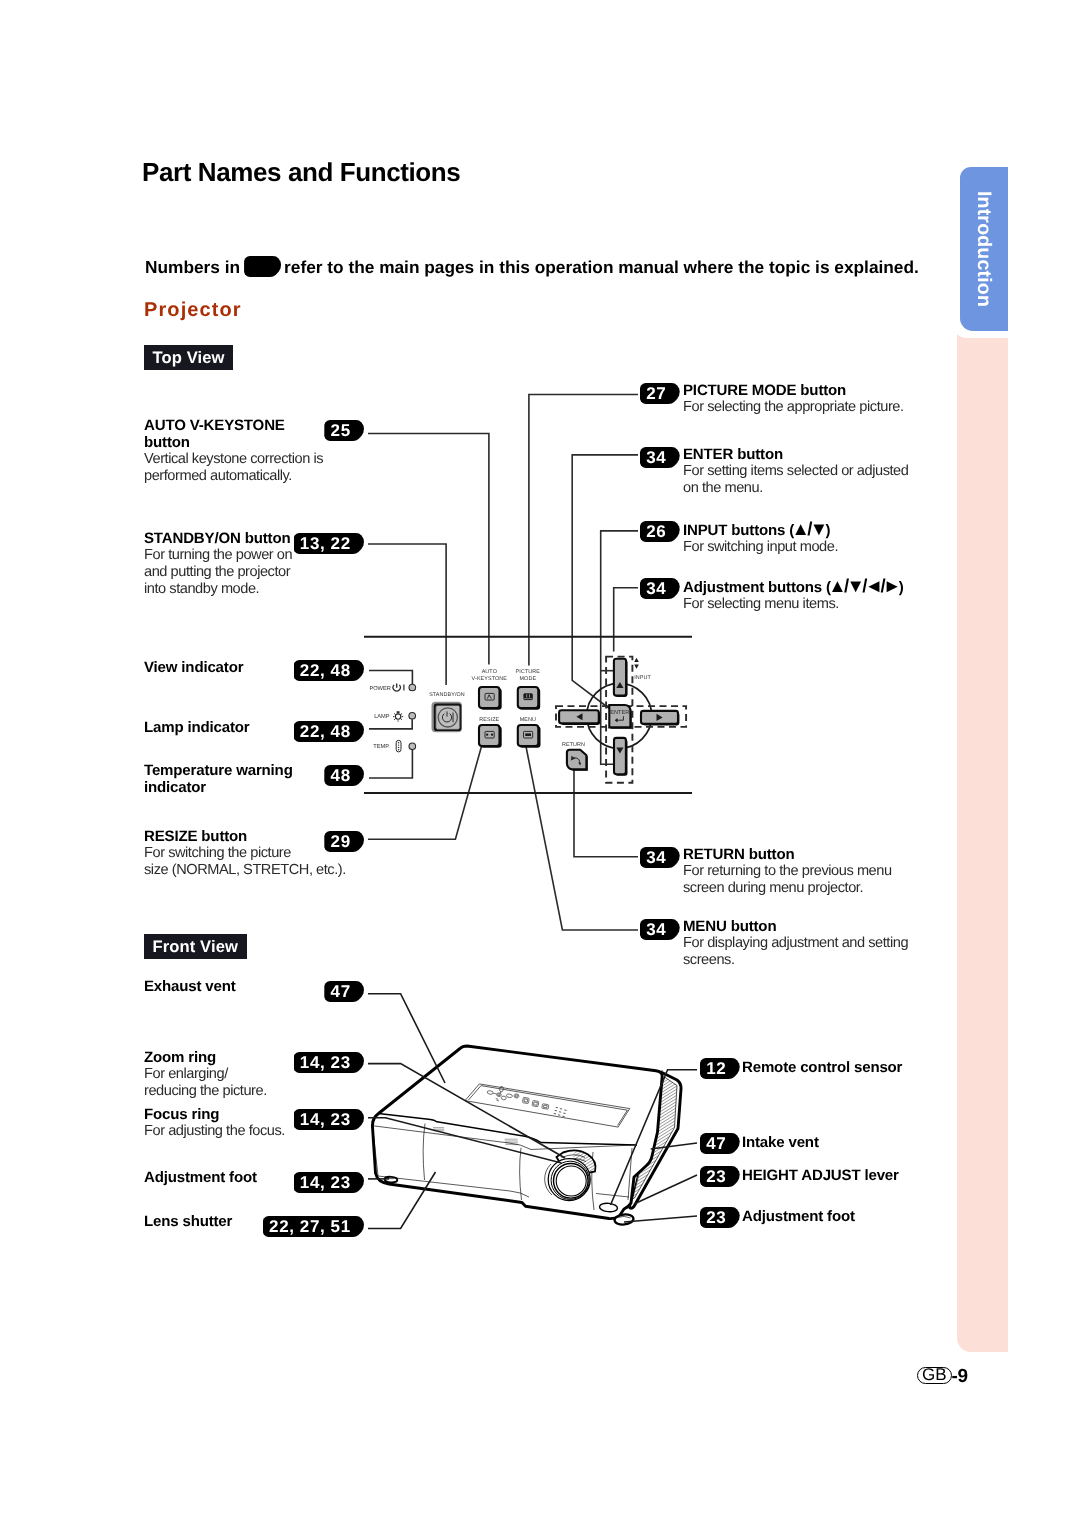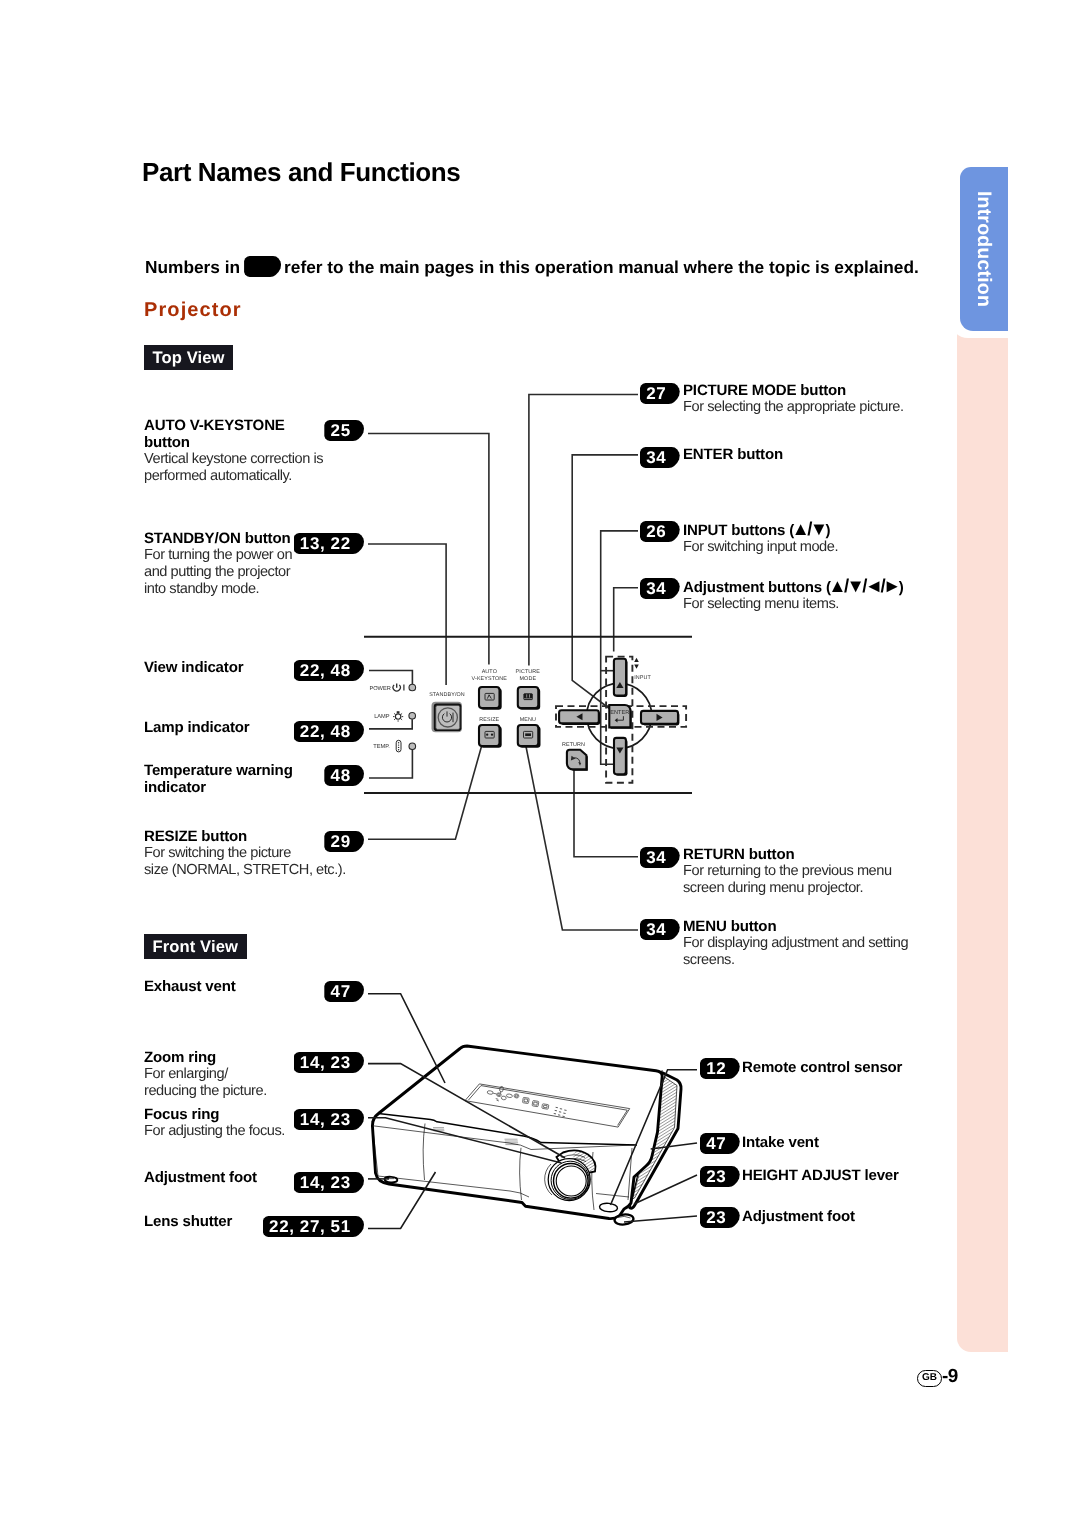--- a/index.html
+++ b/index.html
@@ -31,21 +31,21 @@
 
   .viewtag { position:absolute; background:#17171f; color:#fff; font-size:16.6px; font-weight:bold; height:25px; line-height:25px; padding:0 8.5px; letter-spacing:0.1px;}
 
   
   #tab-pink { position:absolute; left:957px; top:300px; width:51px; height:1052px; background:#fce0d7; border-radius:0 0 0 14px; }
   #tab-white { position:absolute; left:950px; top:300px; width:62px; height:38px; background:#fff; border-radius:0 0 0 18px; }
   #tab-blue { position:absolute; left:960px; top:167px; width:48px; height:164px; background:#6e95e0; border-radius:11px 0 0 13px; }
   #tab-blue .lbl { position:absolute; left:-58px; top:58px; width:164px; height:48px; line-height:48px; transform:rotate(90deg); color:#fff; font-weight:bold; font-size:19.5px; text-align:center; letter-spacing:0.2px; }
 
   #footer { position:absolute; left:917px; top:1366px; font-size:19px; font-weight:bold; letter-spacing:-0.5px; }
-  #footer .gb { display:inline-block; border:1.6px solid #000; border-radius:9px; font-size:10px; font-weight:bold; padding:0px 4px 1px; line-height:14px; vertical-align:2px; letter-spacing:0;}
+  #footer .gb { display:inline-block; border:1.6px solid #000; border-radius:9px; font-size:17px; font-weight:normal; padding:0px 4px 1px; line-height:14px; vertical-align:2px; letter-spacing:0;}
 
   
   .item { position:absolute; }
   .ttl { font-size:15.05px; font-weight:bold; line-height:17.1px; letter-spacing:-0.17px;}
   .arw { font-size:18.5px; letter-spacing:-2.6px; margin-left:-2.6px; }
   .dsc { font-size:14.6px; line-height:17.1px; color:#2b2b2b; letter-spacing:-0.45px;}
 
   .badge { position:absolute; height:21px; color:#fff; font-size:17px; font-weight:bold;
            line-height:21px; text-align:left; padding:0 13.3px 0 6.3px;
            letter-spacing:0.6px; white-space:nowrap; z-index:5; }
@@ -431,20 +431,24 @@
 <div class="badge" style="left:640px; top:383px;">27</div>
 <div class="item" style="left:683px; top:382px; width:280px;">
 <div class="ttl">PICTURE MODE button</div>
 <div class="dsc">
 <span>For selecting the appropriate picture.</span>
 </div>
 </div>
 <div class="badge" style="left:640px; top:447px;">34</div>
 <div class="item" style="left:683px; top:446px; width:280px;">
 <div class="ttl">ENTER button</div>
+<div class="dsc">
+<span>For setting items selected or adjusted</span><br>
+<span>on the menu.</span>
+</div>
 </div>
 <div class="badge" style="left:640px; top:521px;">26</div>
 <div class="item" style="left:683px; top:520px; width:280px;">
 <div class="ttl"><span>INPUT buttons (</span><span class="arw">▲/▼</span><span>)</span></div>
 <div class="dsc">
 <span>For switching input mode.</span>
 </div>
 </div>
 <div class="badge" style="left:640px; top:578px;">34</div>
 <div class="item" style="left:683px; top:577px; width:280px;">

